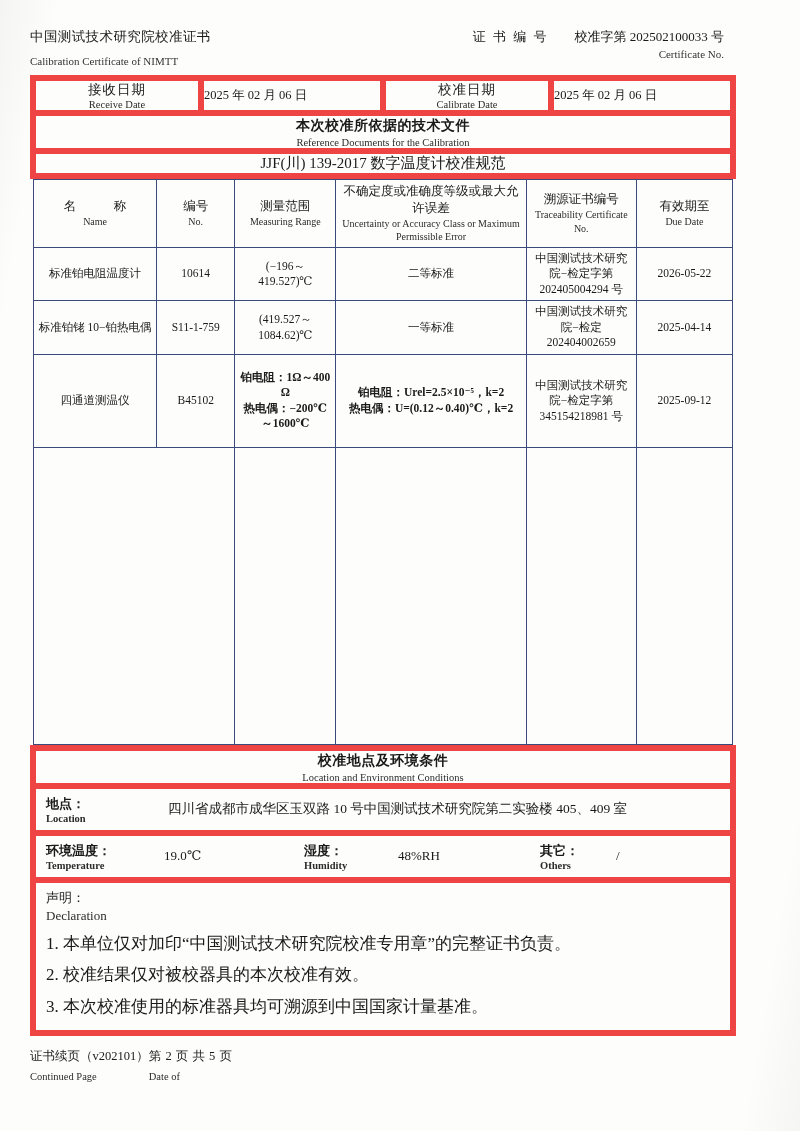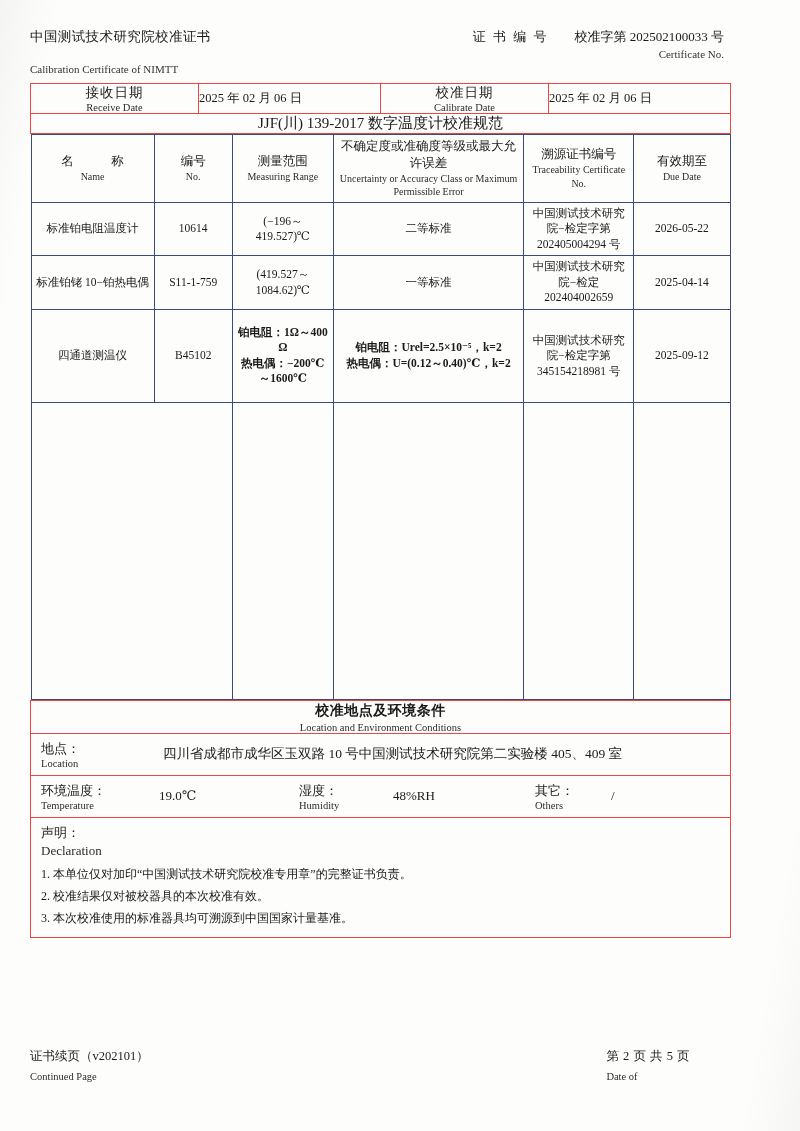--- a/index.html
+++ b/index.html
@@ -44,21 +44,21 @@
     align-items: flex-start;
     margin-bottom: 8px;
   }
   .hdr-left .cn {
     font-size: 13.5px;
     letter-spacing: 0.4px;
   }
   .hdr-left .en {
     font-size: 11px;
     color: #333;
-    margin-top: 17px;
+    margin-top: 9px;
   }
   .hdr-right {
     text-align: right;
     padding-right: 6px;
   }
   .hdr-right .line1 {
     font-size: 13px;
     white-space: nowrap;
   }
   .hdr-right .line1 .label { letter-spacing: 2px; margin-right: 26px; }
@@ -69,21 +69,21 @@
     margin-left: 2px;
   }
 
   
   table.main {
     border-collapse: collapse;
     width: 700px;
     table-layout: fixed;
   }
   table.main td {
-    border: 1px solid #ef4444;
+    border: 6px solid #ef4444;
     vertical-align: middle;
     padding: 0;
   }
   .cellpad { padding: 5px 7px; }
   .cn { font-size: 13px; }
   .en { font-size: 10.5px; color: #2b2b2b; }
 
   .lbl-cell { text-align: center; }
   .lbl-cell .cn { font-size: 13.5px; letter-spacing: 1px; }
   .lbl-cell .en { font-size: 10.5px; }
@@ -128,47 +128,48 @@
 
   
   .env-row td { padding: 0; }
   .env-line {
     display: flex;
     align-items: center;
   }
   .env-label {
     width: 96px;
     padding: 6px 0 6px 10px;
+    font-weight: bold;
   }
   .env-label .cn { font-size: 13px; display: block; }
   .env-label .en { font-size: 10.5px; display: block; color: #2b2b2b; }
   .env-value { font-size: 13px; }
   .loc-value { font-size: 13.5px; padding-left: 26px; }
 
   .three-col { display: flex; }
   .three-col > div { display: flex; align-items: center; }
   .c1 { width: 268px; }
   .c2 { width: 236px; }
   .c3 { width: 190px; }
 
   
   .decl-head { padding: 5px 10px 2px 10px; }
   .decl-head .cn { font-size: 13px; }
   .decl-head .en { font-size: 13px; display: block; margin-top: 1px; }
   .decl-list { padding: 2px 10px 8px 10px; }
-  .decl-list div { font-size: 12px; line-height: 1.85; }
+  .decl-list div { font-size: 17px; line-height: 1.85; }
 
   
   .footer {
     position: absolute;
     left: 30px;
     top: 1048px;
     width: 700px;
     display: flex;
-    justify-content: space-between;
+    justify-content: flex-start;
     align-items: flex-start;
   }
   .footer .f-cn { font-size: 12.5px; }
   .footer .f-en { font-size: 10.5px; margin-top: 6px; color: #2b2b2b; }
   .footer-right { text-align: left; padding-right: 40px; }
   .footer-right .f-cn { letter-spacing: 0.5px; }
 
   .nowrap { white-space: nowrap; }
 </style>
 </head>
@@ -209,20 +210,26 @@
         </td>
         <td class="lbl-cell cellpad">
           <div class="cn">校准日期</div>
           <div class="en">Calibrate Date</div>
         </td>
         <td class="val-cell">
           <span>2025 年 02 月 06 日</span>
         </td>
       </tr>
 
+      <tr>
+        <td colspan="4" class="section-title">
+          <span class="cn">本次校准所依据的技术文件</span>
+          <span class="en">Reference Documents for the Calibration</span>
+        </td>
+      </tr>
 
       <tr>
         <td colspan="4" class="ref-doc">
           <span>JJF(川) 139-2017  数字温度计校准规范</span>
         </td>
       </tr>
 
 
       <tr>
         <td colspan="4" style="border:none;padding:0">

